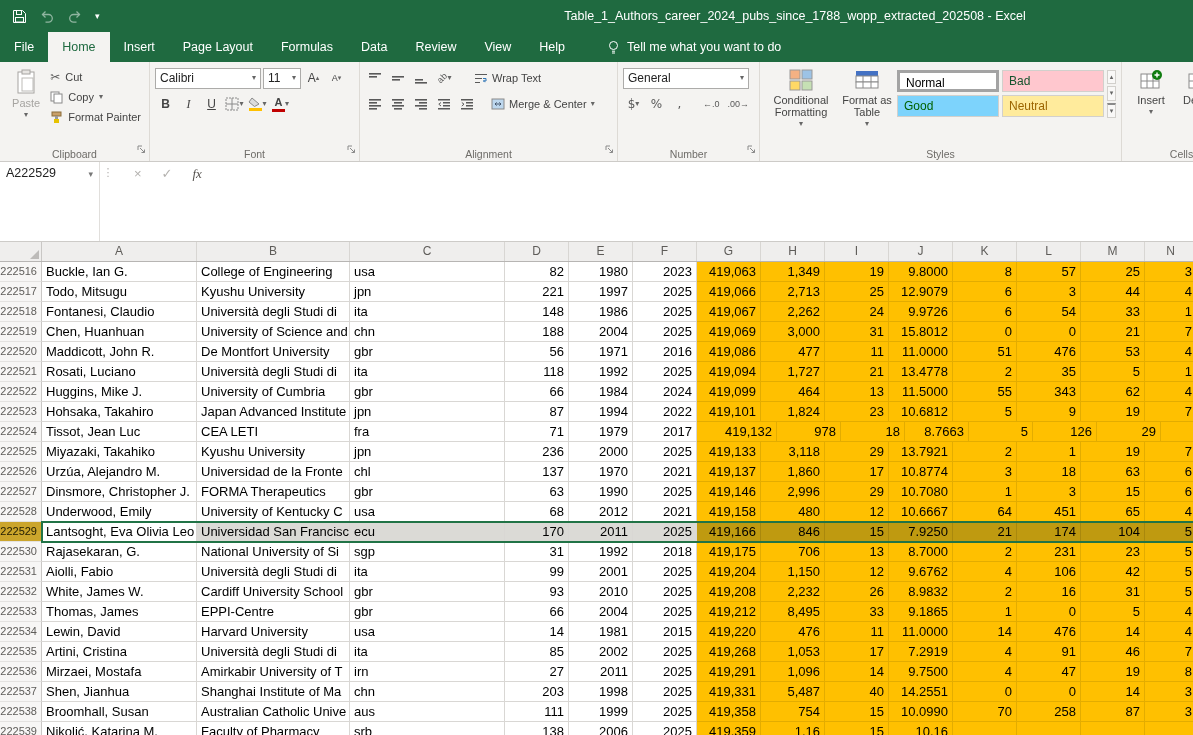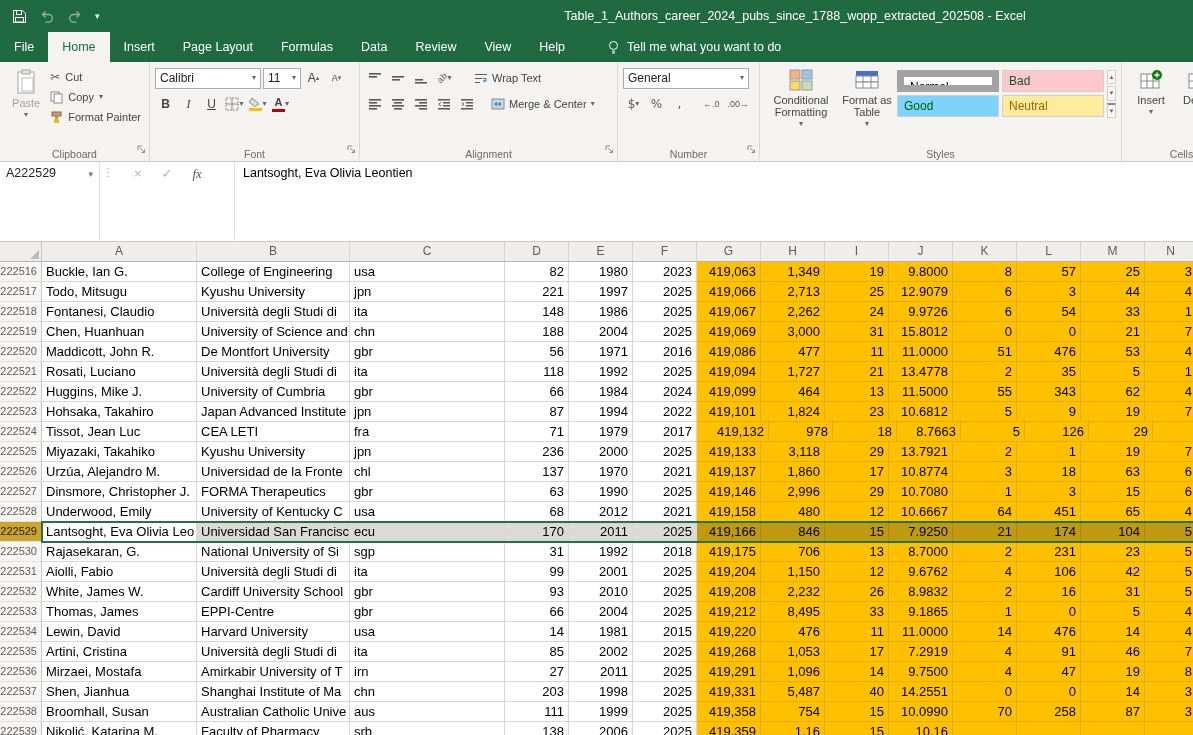--- a/index.html
+++ b/index.html
@@ -40,21 +40,21 @@
 .sq.u{text-decoration:underline}
 .tiny{font-size:7px;color:#666}
 .colorbar{display:inline-flex;flex-direction:column;align-items:center;line-height:1}
 .colorbar .bar{width:13px;height:3px;margin-top:1px}
 .lblbtn{display:flex;align-items:center;gap:4px;font-size:11px;color:#444;white-space:nowrap;padding:0 3px}
 .gi{font-size:12px;color:#595959;font-family:"DejaVu Sans",sans-serif}
 .decbtn{font-size:9px;color:#595959;padding:0 3px;white-space:nowrap}
 .stylebtn{display:flex;flex-direction:column;align-items:center;width:76px;padding-top:3px;font-size:11px;color:#444;text-align:center;line-height:12px;gap:2px}
 .gallery{display:grid;grid-template-columns:102px 102px;gap:3px;padding-top:5px;align-content:start}
 .chip{height:22px;line-height:20px;padding-left:6px;font-size:12px;border:1px solid #D2D0CC;white-space:nowrap;overflow:hidden}
-.chip.selected{border:7px solid #a3a3a3;box-shadow:inset 0 0 0 1px #fff}
+.chip.selected{border:3px solid #a3a3a3;box-shadow:inset 0 0 0 1px #fff}
 .galscroll{display:flex;flex-direction:column;gap:2px;width:14px;margin-left:3px;margin-top:5px;height:48px}
 .galscroll span{flex:1;display:flex;align-items:center;justify-content:center;font-size:7px;color:#666;border:1px solid #D2D0CC;background:#F9F8F7}
 .rot{display:inline-block;transform:rotate(-45deg);font-size:9px;color:#595959}
 
 
 .fbar{height:80px;border-bottom:1px solid #CDCBC8;display:flex;background:#fff}
 .namebox{width:100px;flex:none;border-right:1px solid #E1DFDC;display:flex;justify-content:space-between;align-items:flex-start;padding:4px 6px 0;font-size:12.5px;color:#222}
 .nbcaret{color:#777;font-size:9px;padding-top:3px}
 .fdots{width:16px;color:#B5B3B0;font-size:11px;padding-top:4px;text-align:center}
 .fbtns{width:118px;display:flex;gap:20px;padding:4px 8px 0 18px;font-size:13px;color:#B3B1AE;align-items:flex-start}
@@ -450,21 +450,20 @@
   <div class="namebox">
     <span>A222529</span>
     <span class="nbcaret">▾</span>
   </div>
   <div class="fdots">⋮</div>
   <div class="fbtns">
     <span>×</span>
     <span>✓</span>
     <span class="fx">fx</span>
   </div>
-  <div class="fcontent">Lantsoght, Eva Olivia Leontien</div>
 </div>
 
 <div class="sheet">
   <div class="hdr-row">
     <div class="corner"></div>
   <div class="colhdr" style="width: 155px;">A</div>
       <div class="colhdr" style="width: 153px;">B</div>
       <div class="colhdr" style="width: 155px;">C</div>
       <div class="colhdr" style="width: 64px;">D</div>
       <div class="colhdr" style="width: 64px;">E</div>
@@ -616,21 +615,21 @@
         <div class="cell num hl" style="width: 52px;">7</div>
       </div>
       <div class="row">
         <div class="rowhdr">222524</div>
         <div class="cell" style="width: 155px;">Tissot, Jean Luc</div>
         <div class="cell" style="width: 153px;">CEA LETI</div>
         <div class="cell" style="width: 155px;">fra</div>
         <div class="cell num" style="width: 64px;">71</div>
         <div class="cell num" style="width: 64px;">1979</div>
         <div class="cell num" style="width: 64px;">2017</div>
-        <div class="cell num hl" style="width: 72px; text-align: right;">419,132</div>
+        <div class="cell num hl" style="width: 80px; text-align: right;">419,132</div>
         <div class="cell num hl" style="width: 64px;">978</div>
         <div class="cell num hl" style="width: 64px;">18</div>
         <div class="cell num hl" style="width: 64px;">8.7663</div>
         <div class="cell num hl" style="width: 64px;">5</div>
         <div class="cell num hl" style="width: 64px;">126</div>
         <div class="cell num hl" style="width: 64px;">29</div>
         <div class="cell num hl" style="width: 52px;">4</div>
       </div>
       <div class="row">
         <div class="rowhdr">222525</div>

